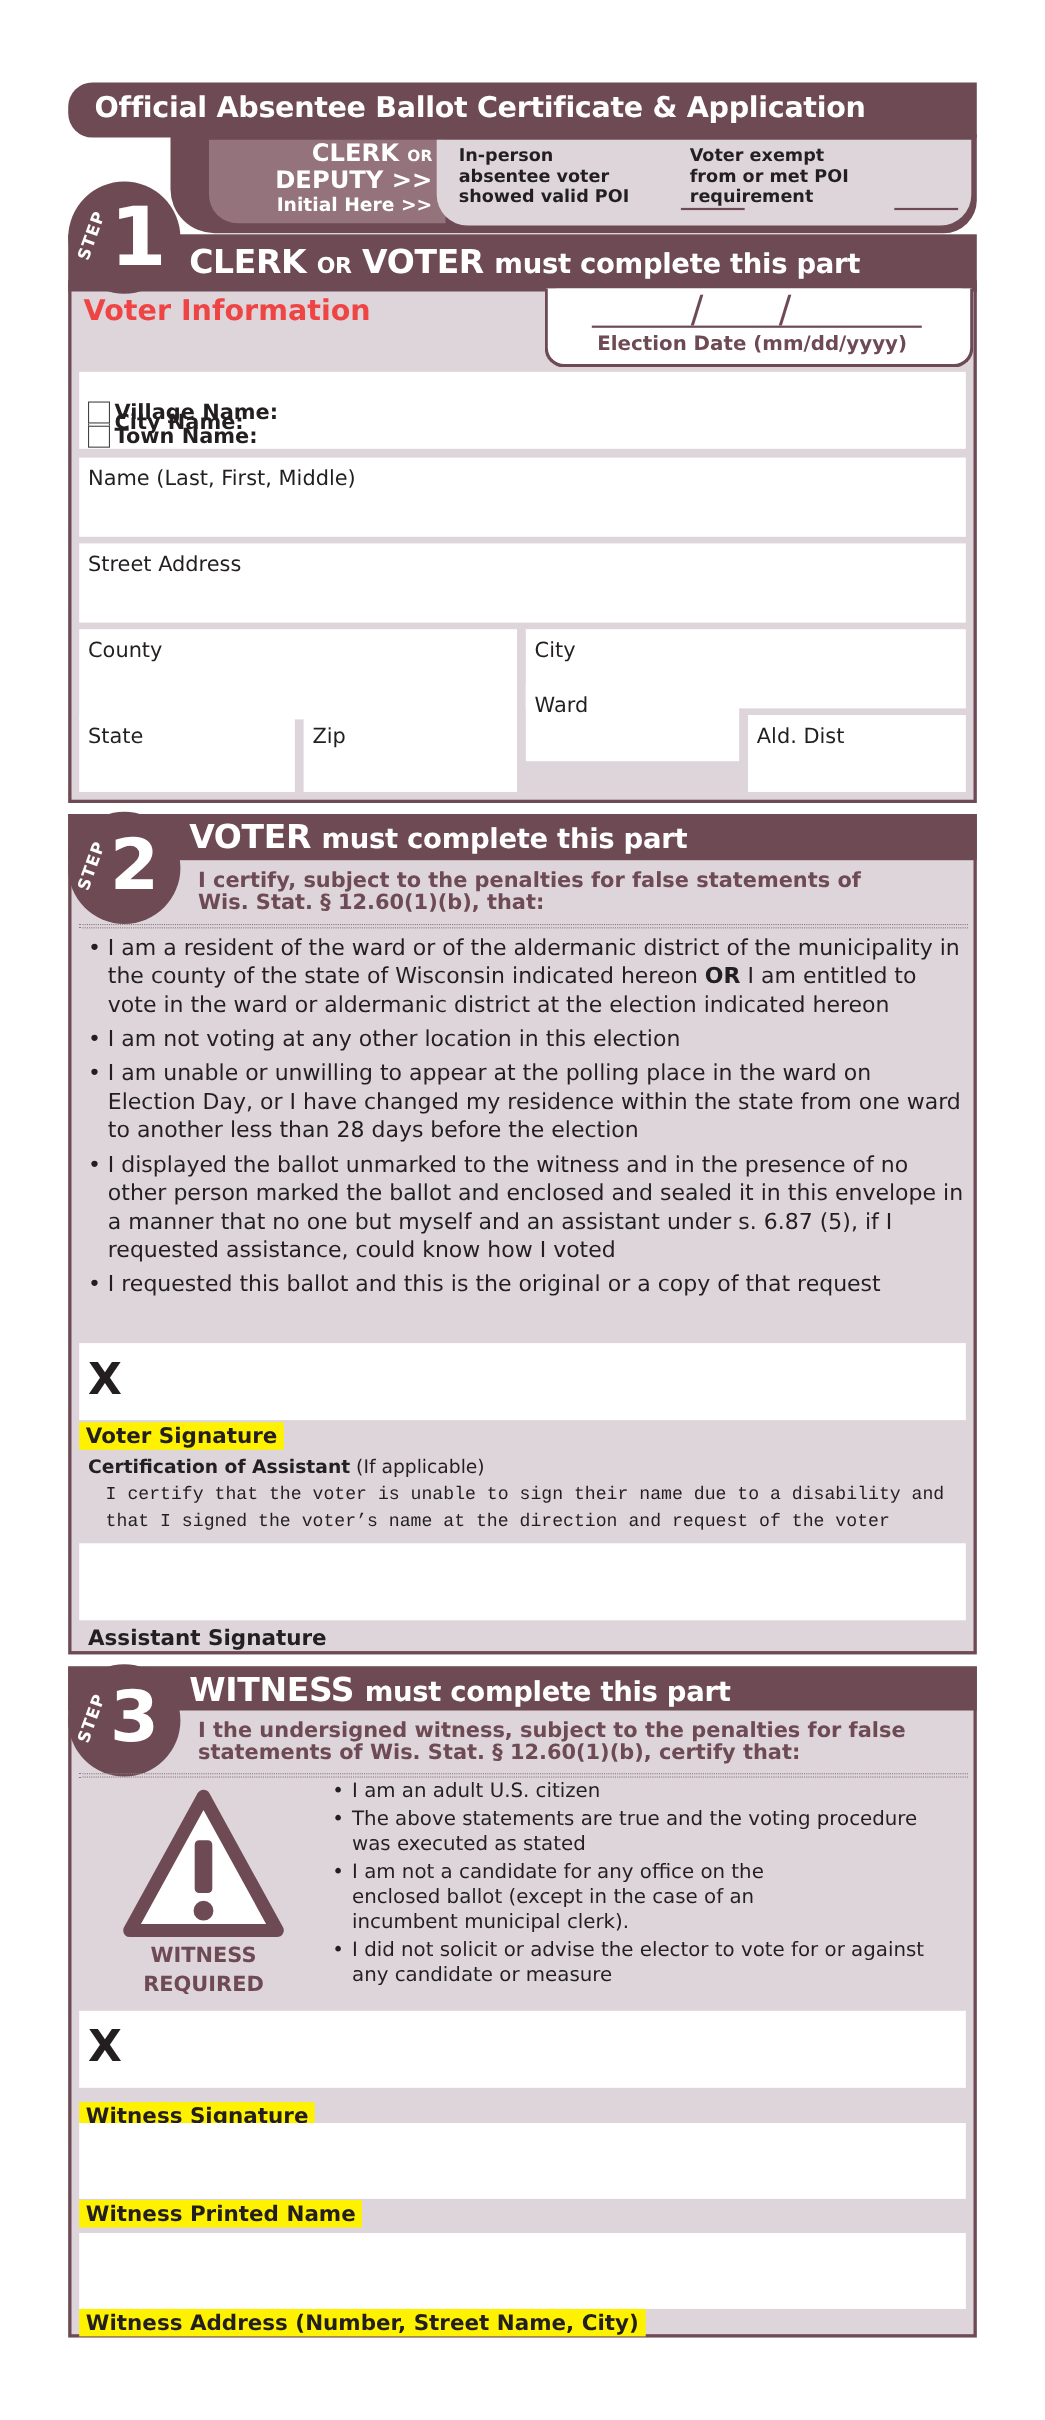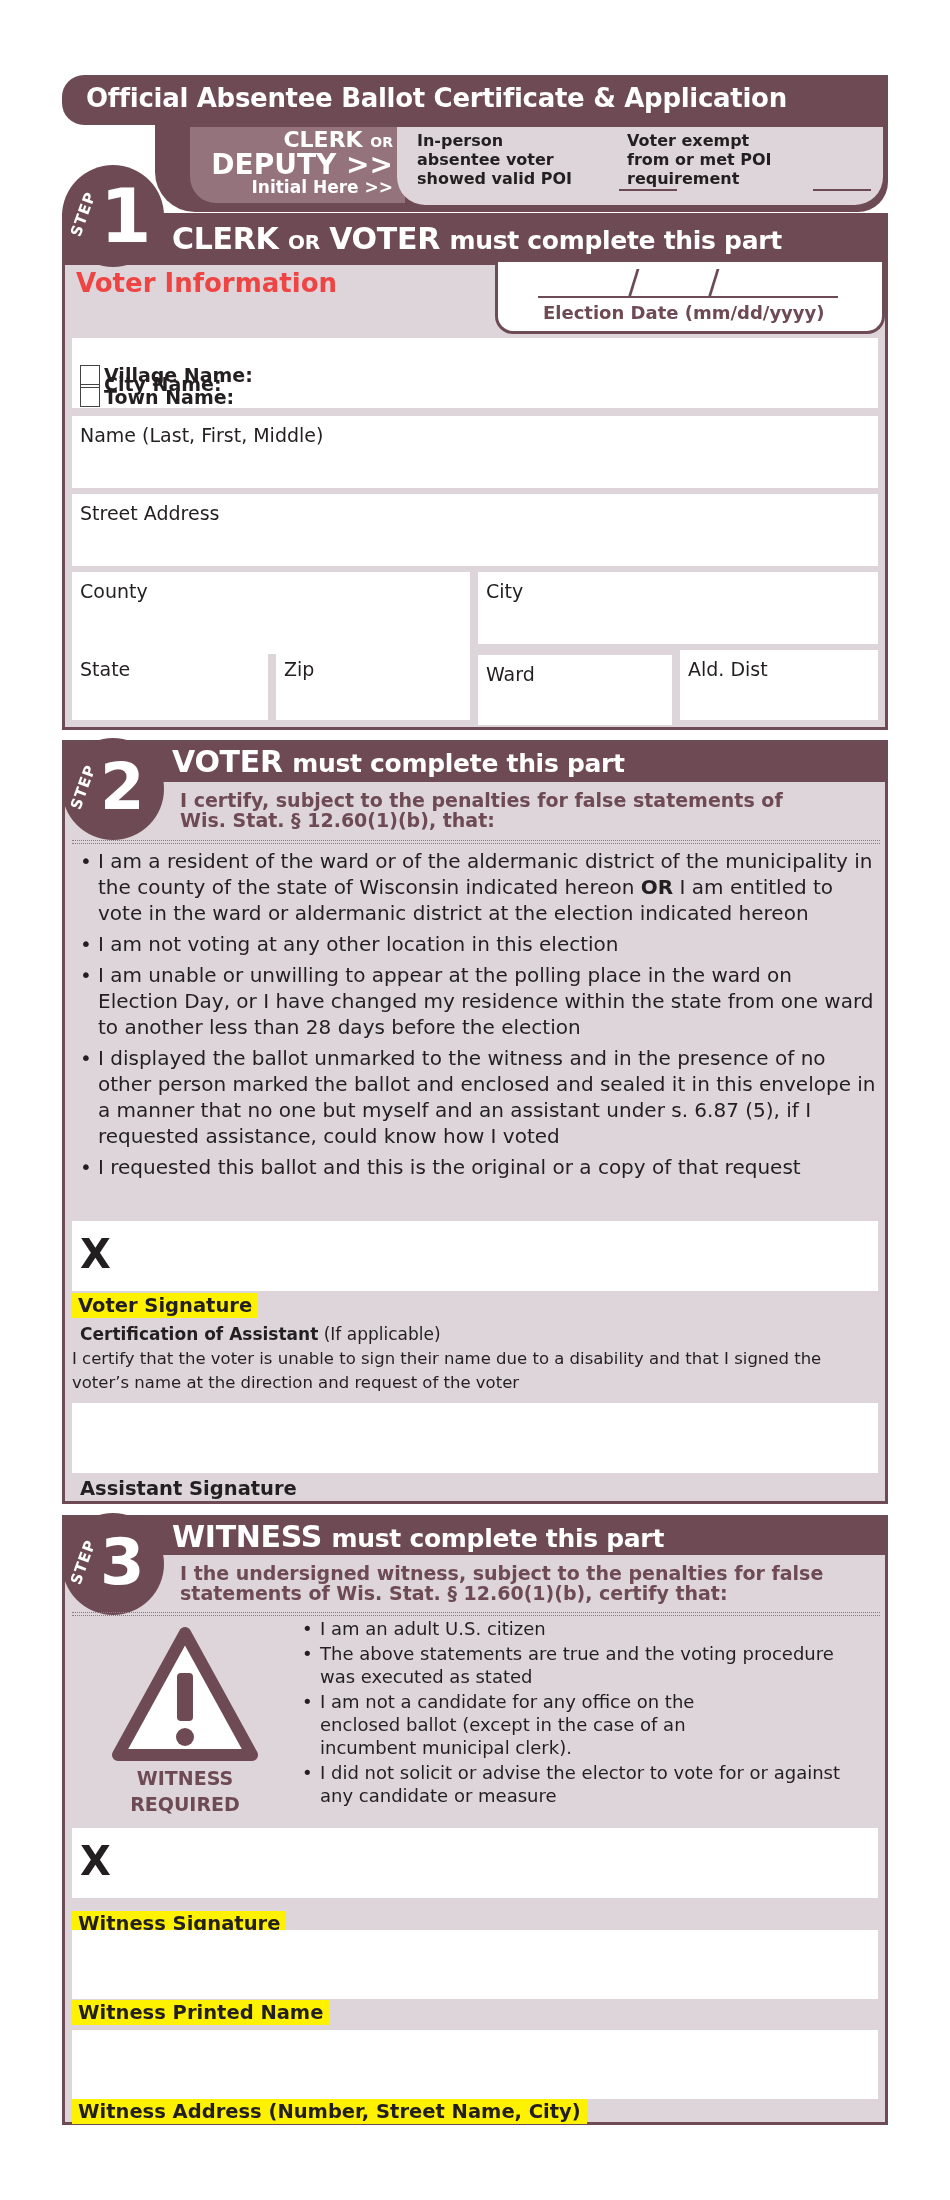--- a/index.html
+++ b/index.html
@@ -13,21 +13,21 @@
     --dark: #231f20;
     --yellow: #fff200;
   }
   
   #title-band { left: 62px; top: 75px; width: 826px; height: 50px; background: var(--maroon); border-radius: 22px 0 0 22px; }
   #title-band .t { position: absolute; left: 24px; top: 8px; color: #fff; font-weight: bold; font-size: 26px; letter-spacing: -0.3px; white-space: nowrap; }
   
   #clerk-wrap { left: 155px; top: 122px; width: 733px; height: 90px; background: var(--maroon); border-radius: 0 0 30px 40px; }
   #clerk-box { left: 190px; top: 127px; width: 215px; height: 76px; background: var(--mid); border-radius: 0 0 0 26px; color: #fff; text-align: right; padding: 2px 12px 0 0; font-weight: bold; }
   #clerk-box .l1 { font-size: 22px; line-height: 22px; }
-  #clerk-box .l2 { font-size: 28px; line-height: 24px; }
+  #clerk-box .l2 { font-size: 22px; line-height: 24px; }
   #clerk-box .l3 { font-size: 17px; line-height: 20px; }
   #clerk-box .small { font-size: 14px; }
   #poi-panel { left: 397px; top: 127px; width: 486px; height: 78px; background: var(--mauve); border-radius: 0 0 28px 28px; }
   .poi-item { position: absolute; top: 4px; font-size: 16px; line-height: 19px; color: var(--dark); font-weight: bold; }
   .poi-line { position: absolute; height: 2px; background: var(--maroon); width: 58px; }
 
   
   .step-circle { position: absolute; width: 102px; height: 102px; border-radius: 50%; background: var(--maroon); color: #fff; }
   .step-circle .num { position: absolute; left: 38px; top: 6px; font-size: 74px; font-weight: bold; line-height: 90px; }
   .step-circle .steptxt { position: absolute; left: 4px; top: 12px; font-size: 15px; font-weight: bold; letter-spacing: 1px; }
@@ -129,21 +129,21 @@
 </div>
 <div class="field" style="left:478px; top:572px; width:400px; height:72px;">
   <span class="lbl">City</span>
 </div>
 <div class="field" style="left:72px; top:650px; width:196px; height:70px;">
   <span class="lbl">State</span>
 </div>
 <div class="field" style="left:276px; top:650px; width:194px; height:70px;">
   <span class="lbl">Zip</span>
 </div>
-<div class="field" style="left:478px; top:655px; width:194px; height:70px;padding-left:41px;">
+<div class="field" style="left:478px; top:622px; width:194px; height:70px;padding-left:41px;">
   <span class="lbl">Ward</span>
 </div>
 <div class="field" style="left:680px; top:650px; width:198px; height:70px;">
   <span class="lbl">Ald. Dist</span>
 </div>
 
 <div class="section" style="top:740px; height:764px;"></div>
 <div class="band" style="top:740px; height:42px;">
   <div class="bt">
     <span class="big">VOTER</span> <span class="reg">must complete this part</span>
@@ -165,21 +165,21 @@
   <div class="b"><span>I displayed the ballot unmarked to the witness and in the presence of no other person marked the ballot and enclosed and sealed it in this envelope in a manner that no one but myself and an assistant under s. 6.87 (5), if I requested assistance, could know how I voted</span></div>
   <div class="b"><span>I requested this ballot and this is the original or a copy of that request</span></div>
 </div>
 <div class="field" style="left:72px; top:1221px; width:806px; height:70px;">
   <span class="x-mark">X</span>
 </div>
 <div class="hl" style="left:72px; top:1293px;">Voter Signature</div>
 <div class="abs" style="left:80px; top:1324px; font-size:17px; color:#231f20;">
   <b>Certification of Assistant</b> <span>(If applicable)</span>
 </div>
-<div class="abs" style="left:72px; top:1347px; width:790px; font-size:16.5px; line-height:24px; color:#231f20;">I certify that the voter is unable to sign their name due to a disability and that I signed the voter’s name at the direction and request of the voter</div>
+<div class="abs" style="left:96px; top:1347px; width:790px; font-size:16.5px; line-height:24px; color:#231f20;font-family:Liberation Mono, monospace;">I certify that the voter is unable to sign their name due to a disability and that I signed the voter’s name at the direction and request of the voter</div>
 <div class="field" style="left:72px; top:1403px; width:806px; height:70px;"></div>
 <div class="plain-lbl" style="left:80px; top:1477px;">Assistant Signature</div>
 
 <div class="section" style="top:1515px; height:610px;"></div>
 <div class="band" style="top:1515px; height:40px;">
   <div class="bt">
     <span class="big">WITNESS</span> <span class="reg">must complete this part</span>
   </div>
 </div>
 <div class="step-circle" style="left:62px; top:1513px;">

